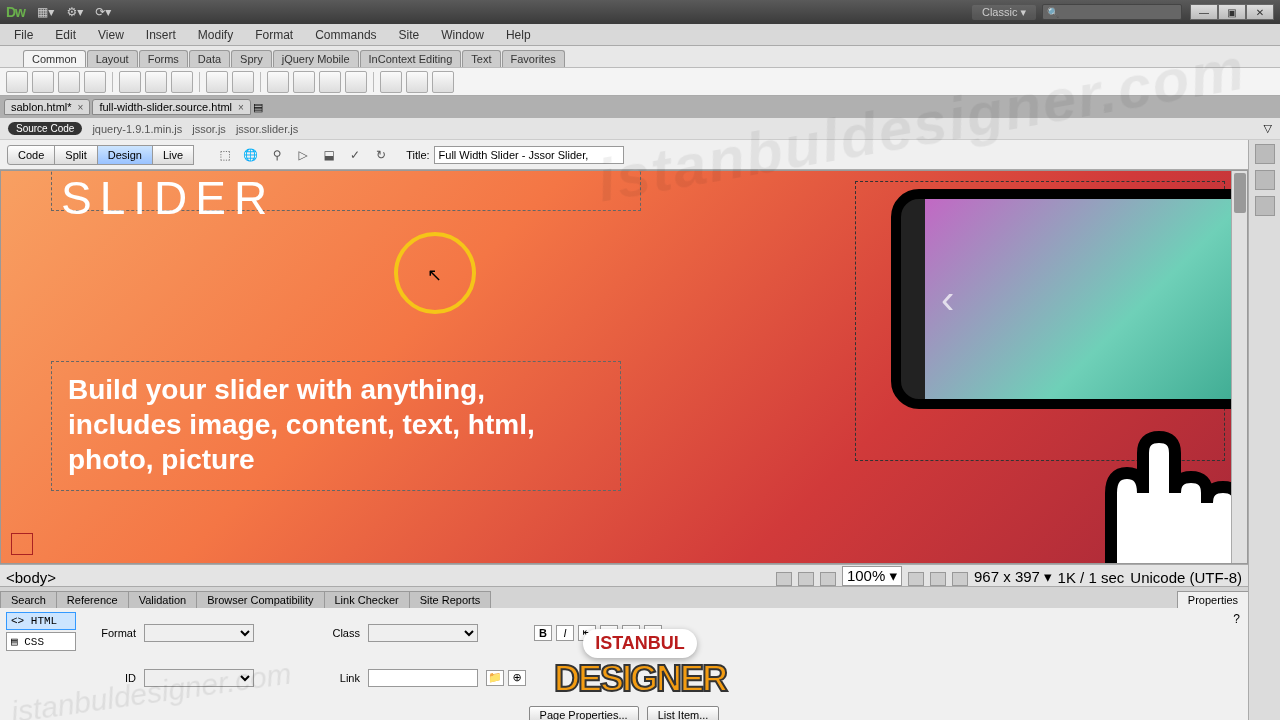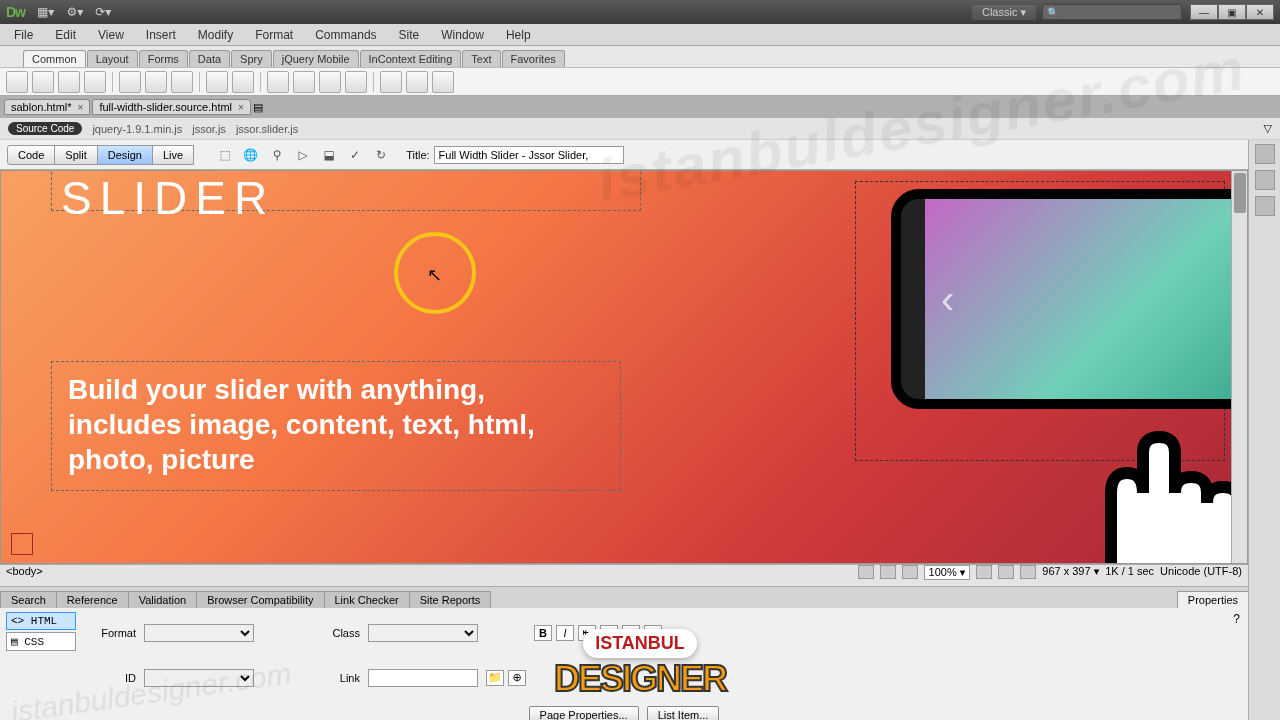--- a/index.html
+++ b/index.html
@@ -49,21 +49,21 @@
 .slider-sub { color:#fff; font-size:28px; font-weight:bold; line-height:1.25; }
 .phone-box { position:absolute; right:6px; top:10px; width:370px; height:280px; border:1px dashed #333; }
 .phone { position:absolute; right:-40px; top:18px; width:380px; height:220px; background:#222; border-radius:28px 0 0 28px; border: 10px solid #000; }
 .phone .screen { position:absolute; left:24px; top:0; right:0; bottom:0; background: linear-gradient(135deg,#c268c4 0%,#6fd0b8 60%,#3aa88f 100%); }
 .phone .arrow { position:absolute; left:40px; top:50%; transform:translateY(-50%); color:rgba(255,255,255,0.7); font-size:40px; }
 .hand { position:absolute; right:-20px; bottom:-30px; width:200px; height:200px; }
 .hand svg { width:100%; height:100%; }
 .cursor-ring { position:absolute; left:393px; top:61px; width:82px; height:82px; border:4px solid #f5c518; border-radius:50%; }
 .cursor-arrow { position:absolute; left:426px; top:93px; font-size:18px; color:#000; }
 .small-sel { position:absolute; left:10px; bottom:8px; width:22px; height:22px; border:1px solid #a22; }
-.statusbar { height: 22px; background: #e4e4e4; border-top:1px solid #aaa; display:flex; align-items:flex-start; padding: 0 6px; font-size:11px; gap:6px; }
+.statusbar { height: 22px; background: #e4e4e4; border-top:1px solid #aaa; display:flex; align-items:flex-end; padding: 0 6px; font-size:15px; gap:6px; }
 .statusbar .tagsel { flex:1; }
 .statusbar .zoom { border:1px solid #999; padding:0 4px; background:#fff; }
 .statusbar .sicon { width:16px; height:14px; background:#ccc; border:1px solid #999; }
 .panel-tabs { height: 22px; background: #d4d4d4; border-top: 1px solid #aaa; display:flex; align-items:flex-end; }
 .panel-tabs .pt { padding: 2px 10px; border:1px solid #999; background:#c4c4c4; font-size:11px; margin-right:-1px; border-bottom:none; }
 .panel-tabs .pt.active { background:#f0f0f0; }
 .panel-tabs .flex1 { flex:1; }
 .properties { height: 94px; background: #f0f0f0; display:flex; padding: 4px 6px; gap:10px; position:relative; }
 .prop-left { width: 70px; display:flex; flex-direction:column; gap:2px; }
 .prop-btn { padding:2px 4px; border:1px solid #999; background:#fff; font-size:11px; text-align:left; display:flex; align-items:center; gap:4px;font-family:Liberation Mono, monospace;}

